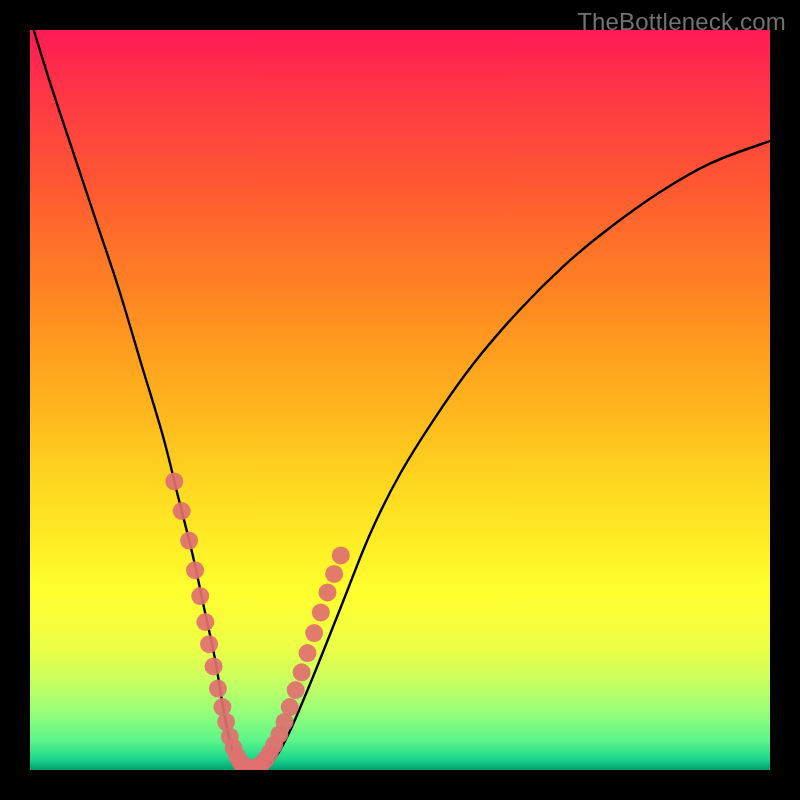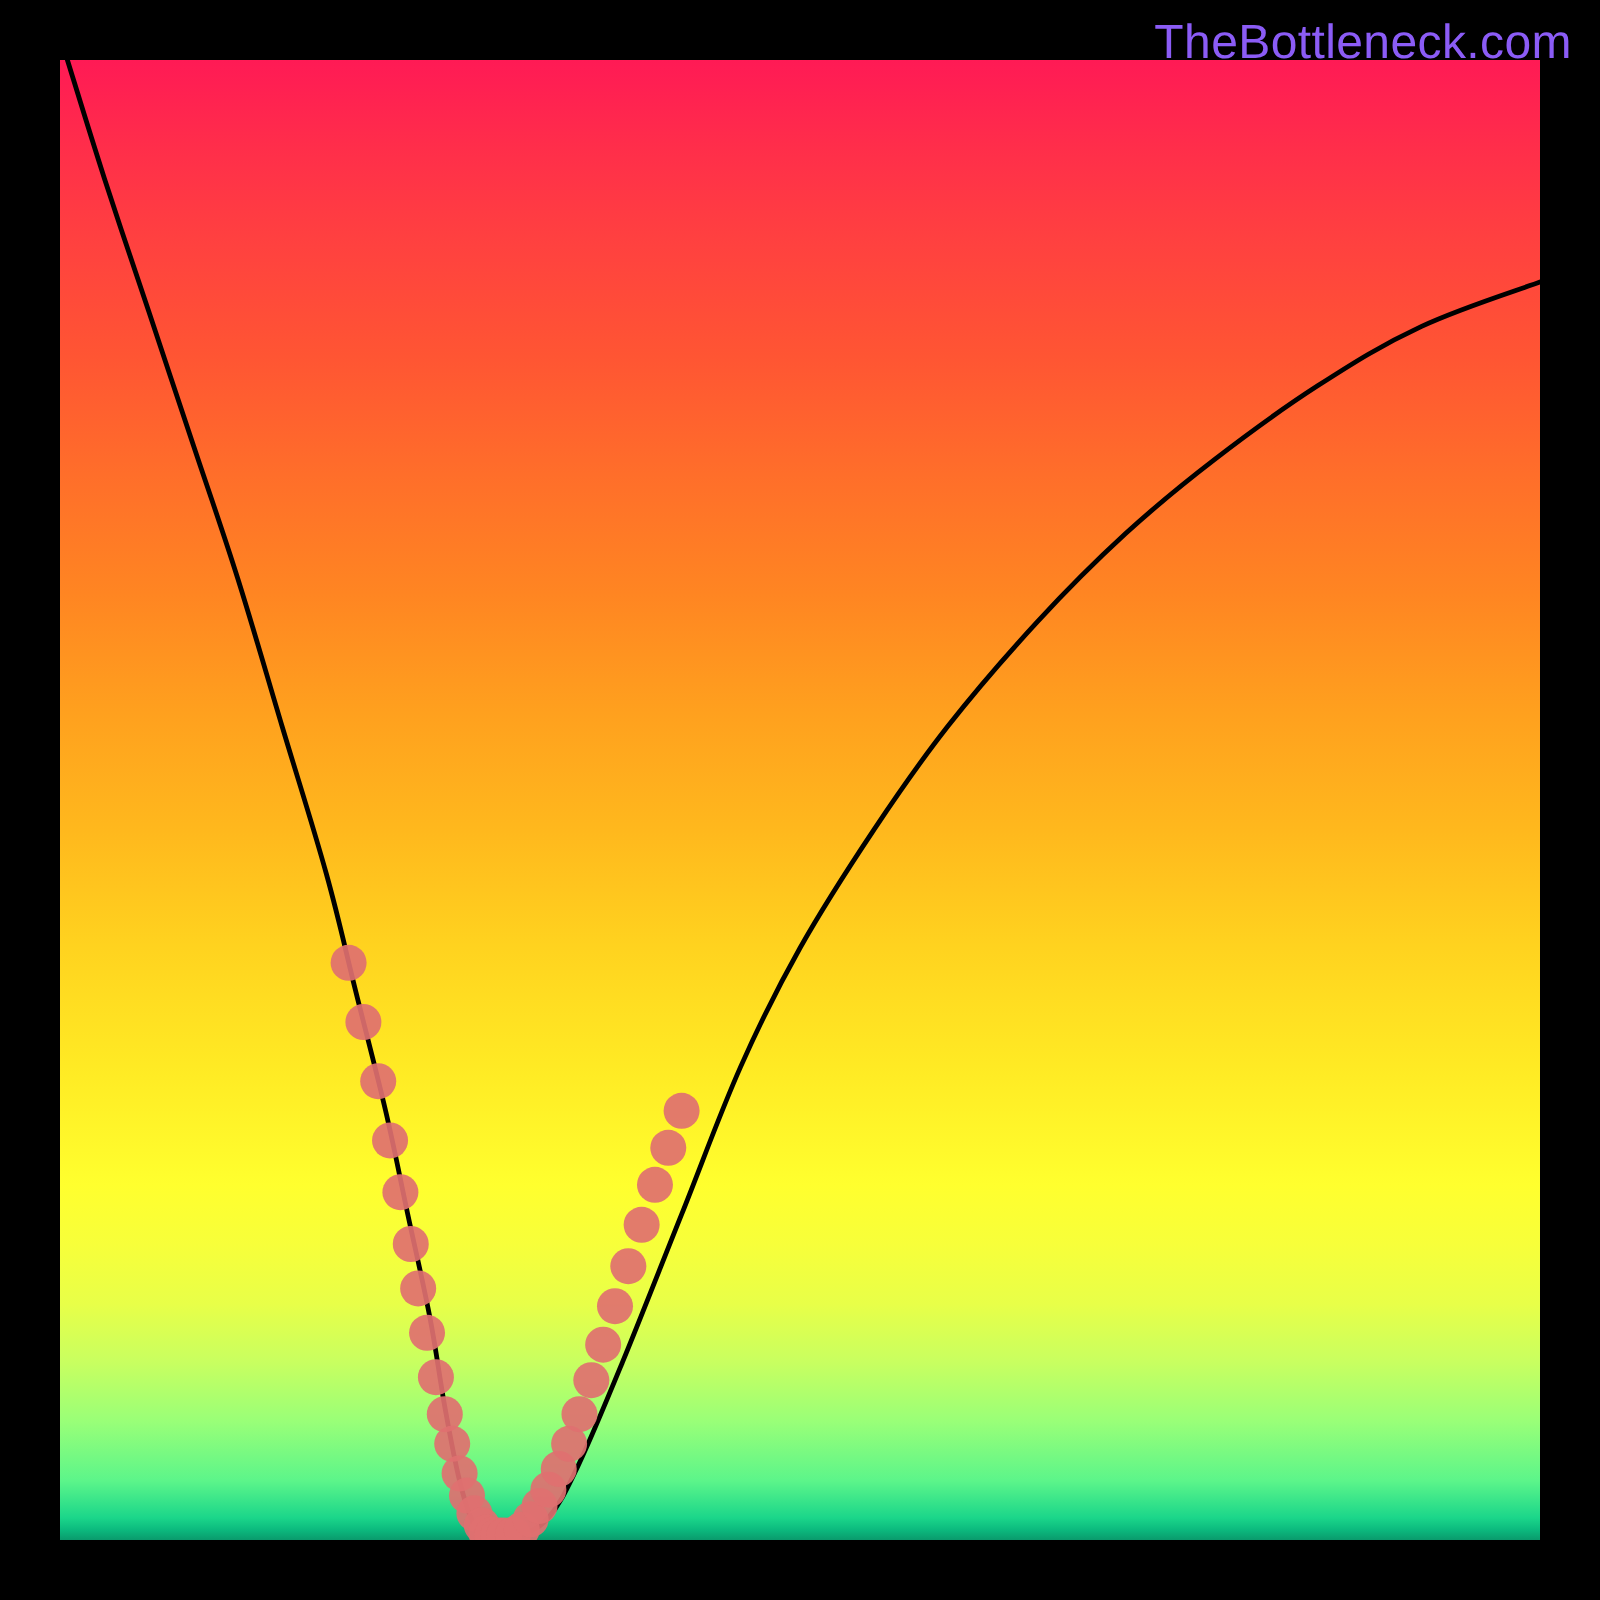--- a/index.html
+++ b/index.html
@@ -43,21 +43,21 @@
       #5cf58a 96%,
       #1bd68a 98.5%,
       #0cba7e 99.3%,
       #0a9a6c 100%
     );
   }
   .watermark {
     position: absolute;
     top: 8px;
     right: 14px;
-    color: #8b5cf6;
+    color: #737373;
     font-size: 24px;
     font-weight: 500;
     letter-spacing: 0.2px;
     user-select: none;
   }
   svg.curve {
     position: absolute;
     left: 0;
     top: 0;
     width: 740px;

